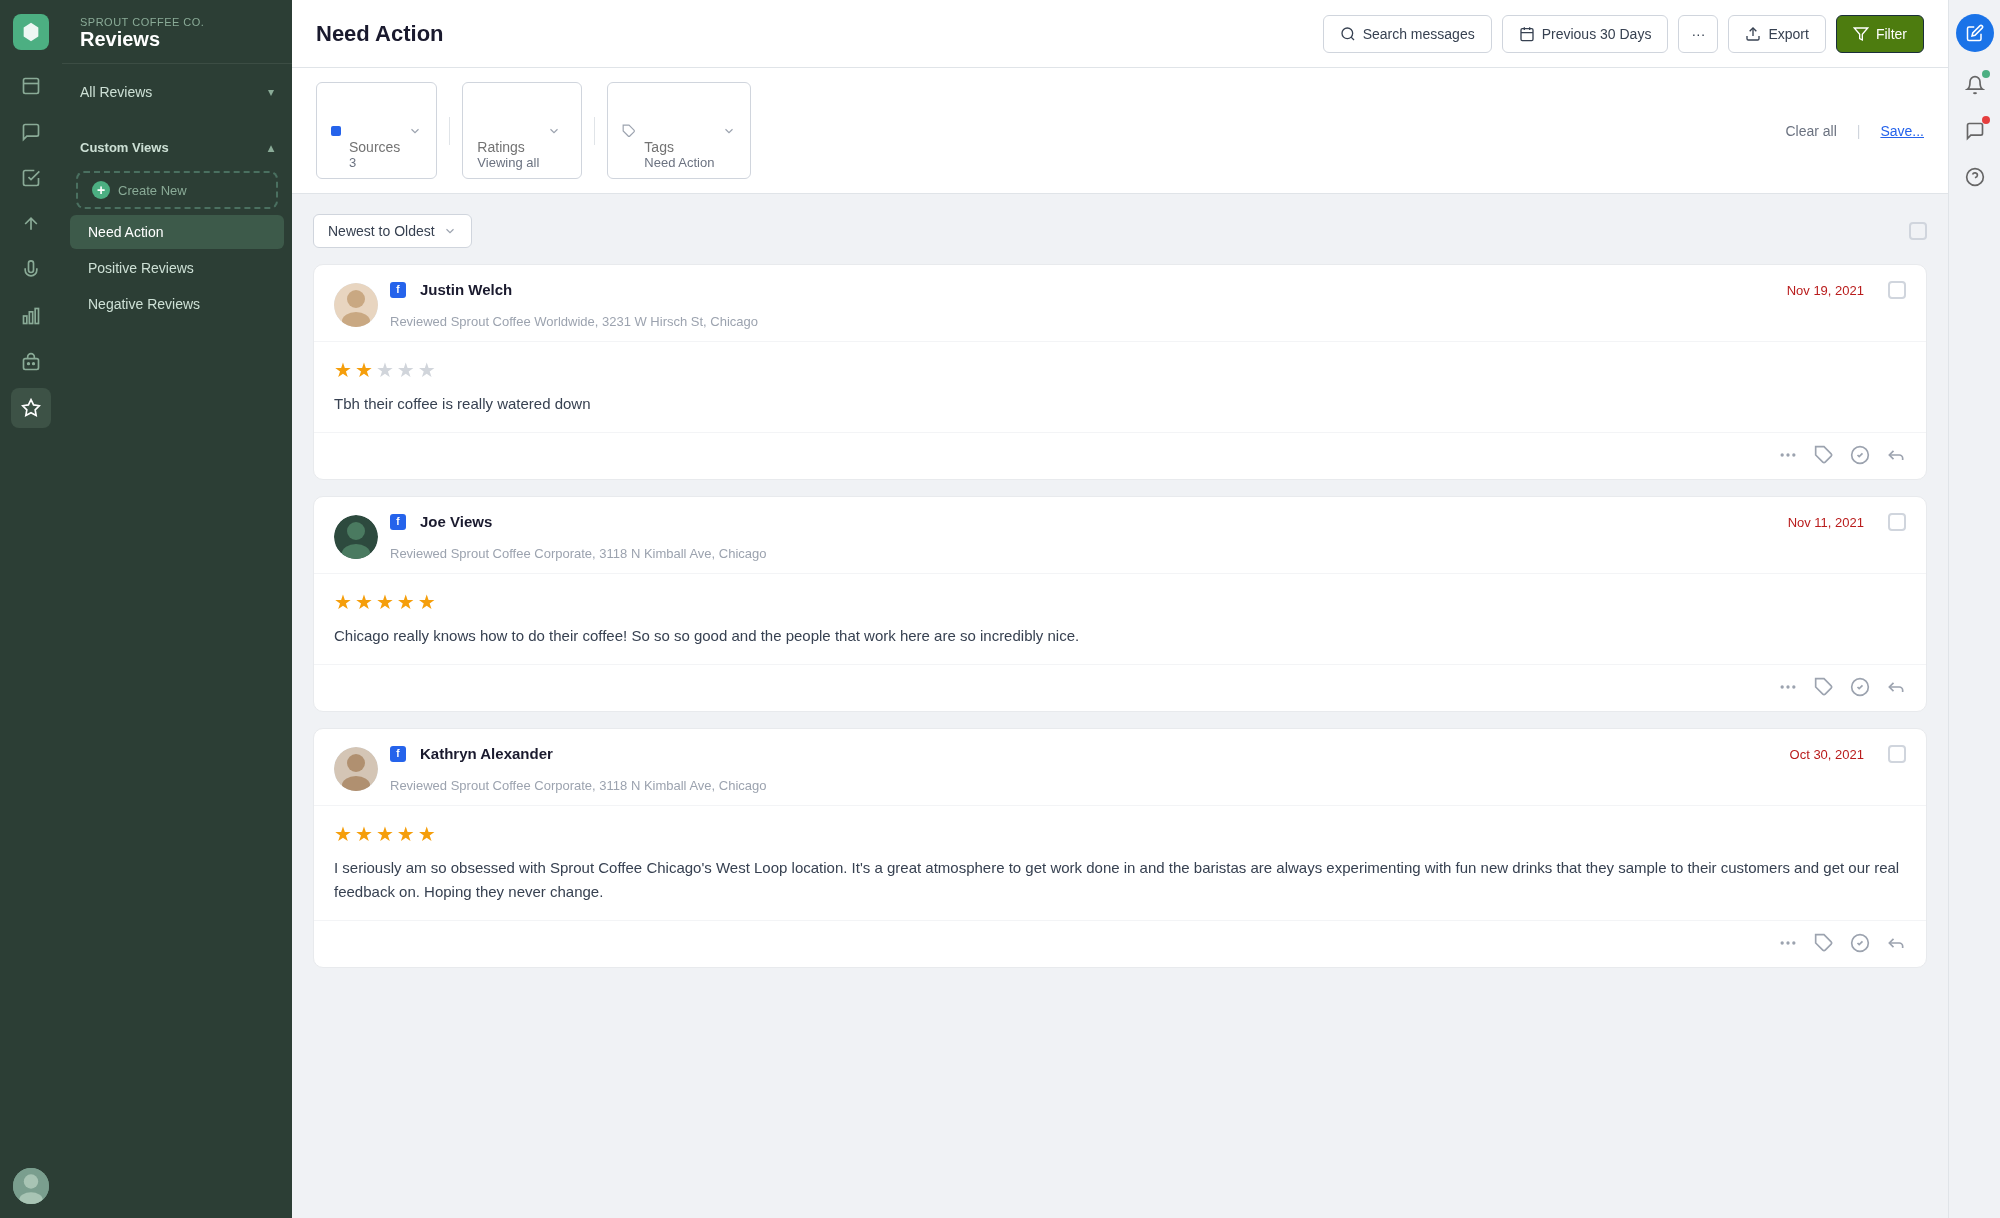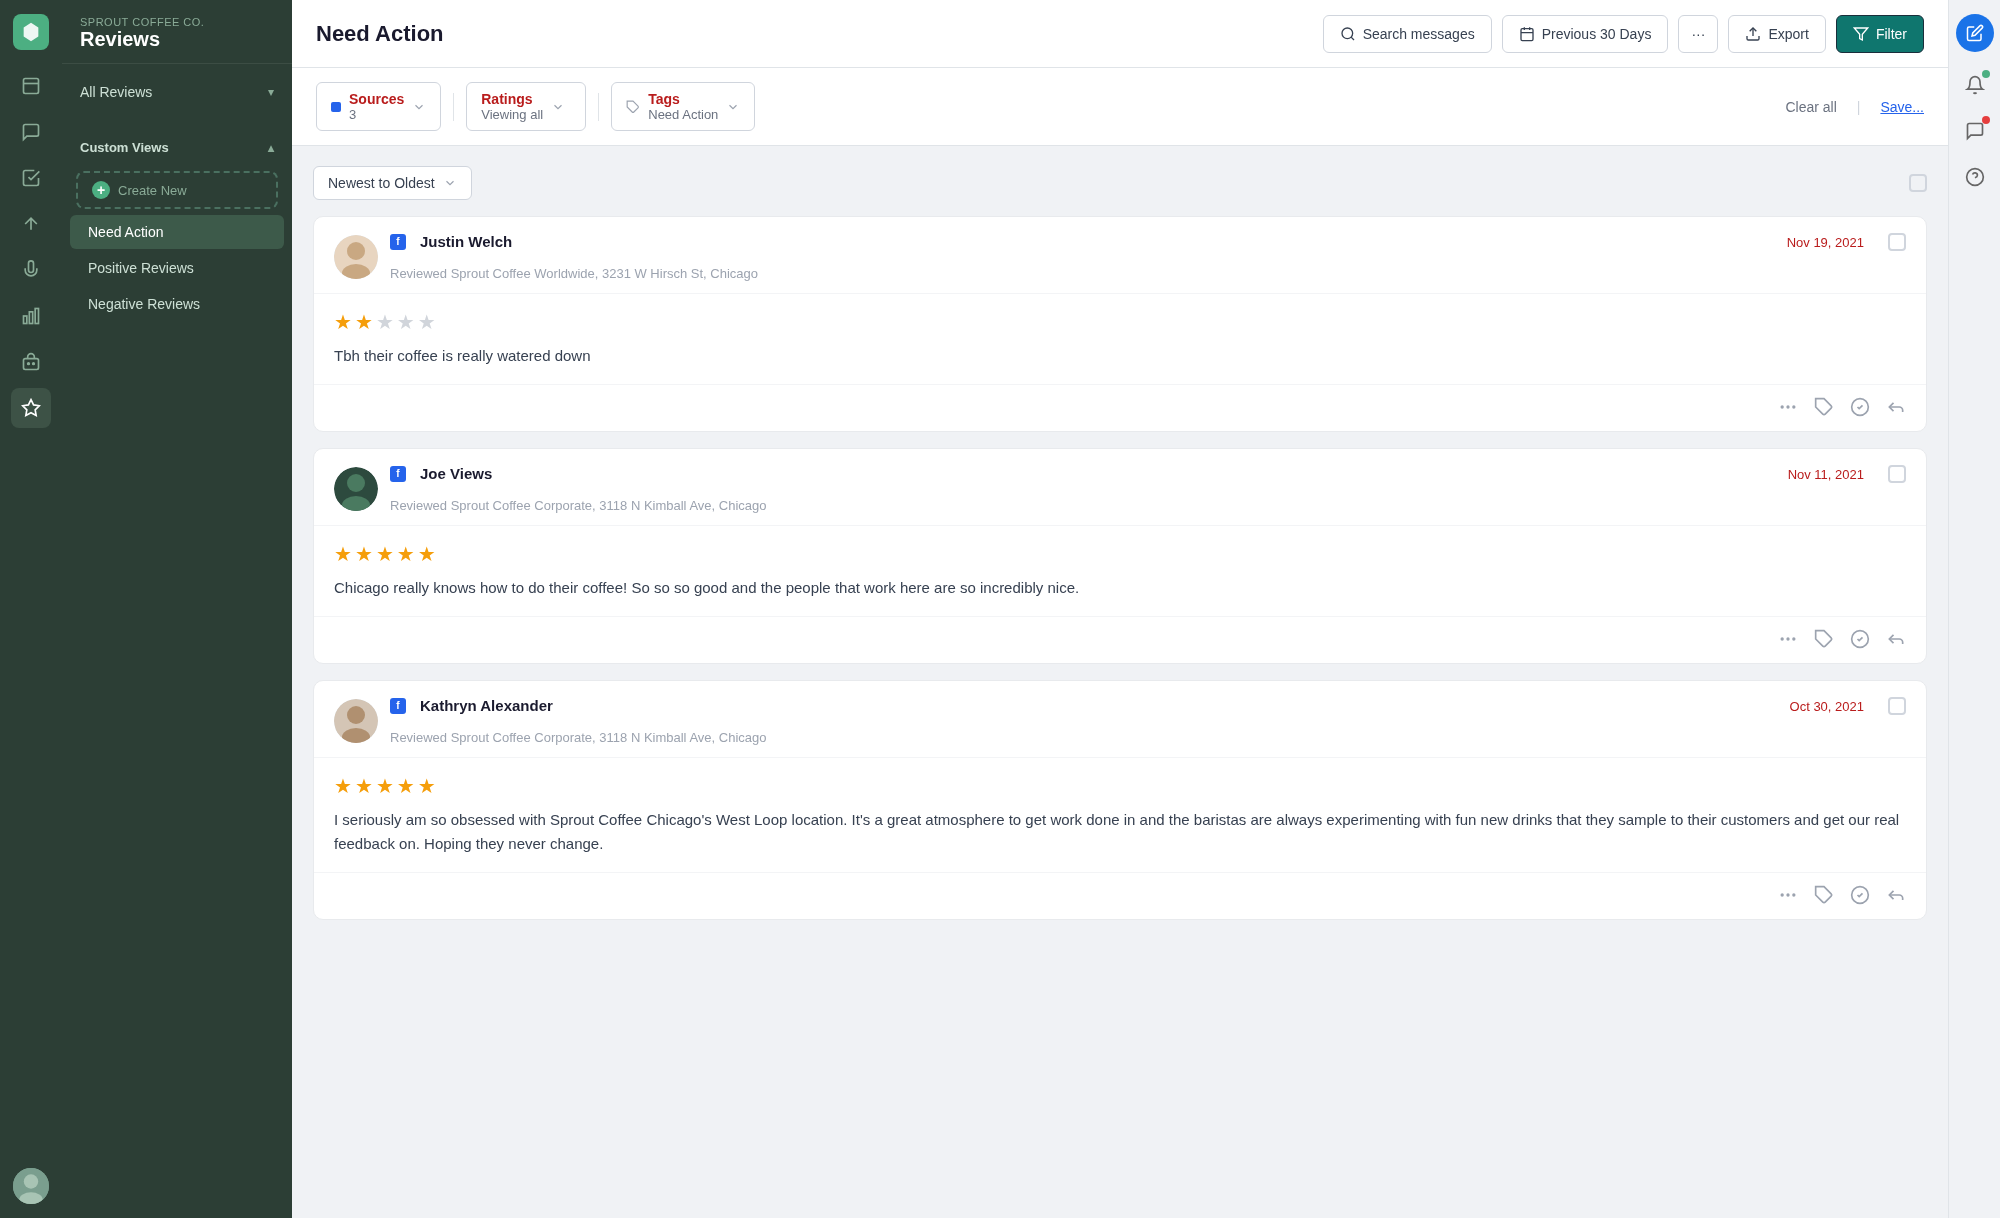--- a/index.html
+++ b/index.html
@@ -202,21 +202,21 @@
       padding: 8px 16px;
       border: 1px solid #d0d5dd;
       background: #fff;
       border-radius: 6px;
       font-size: 14px;
       color: #374151;
       cursor: pointer;
       height: 38px;
     }
     .btn-dark {
-      background: #0f766e;
+      background: #4d7c0f;
       color: #fff;
       border-color: #1a2e3b;
     }
     .btn-icon-only {
       padding: 8px 12px;
     }
 
     
     .filter-bar {
       background: #fff;
@@ -233,21 +233,21 @@
       gap: 8px;
       padding: 8px 14px;
       border: 1px solid #d0d5dd;
       border-radius: 6px;
       background: #fff;
       font-size: 14px;
       color: #374151;
       cursor: pointer;
       min-width: 120px;
     }
-    .filter-label { font-weight: 700; color: #b91c1c; }
+    .filter-label { font-weight: 400; color: #737373; margin-top: 48px; }
     .filter-value { color: #6b7280; font-size: 13px; }
     .filter-dot { width: 10px; height: 10px; background: #2563eb; border-radius: 2px; flex-shrink: 0; }
     .filter-actions {
       margin-left: auto;
       display: flex;
       align-items: center;
       gap: 20px;
       font-size: 14px;
     }
     .clear-all { color: #6b7280; cursor: pointer; }

